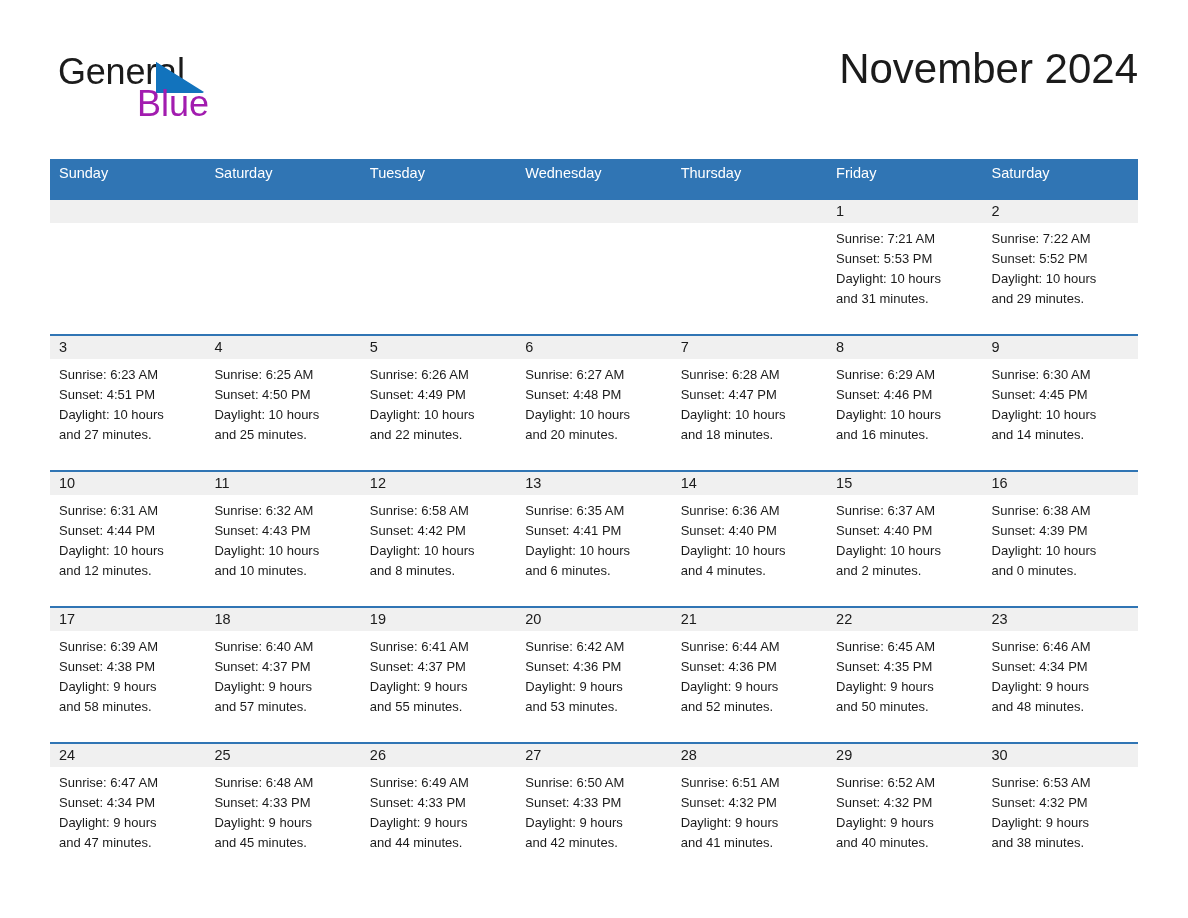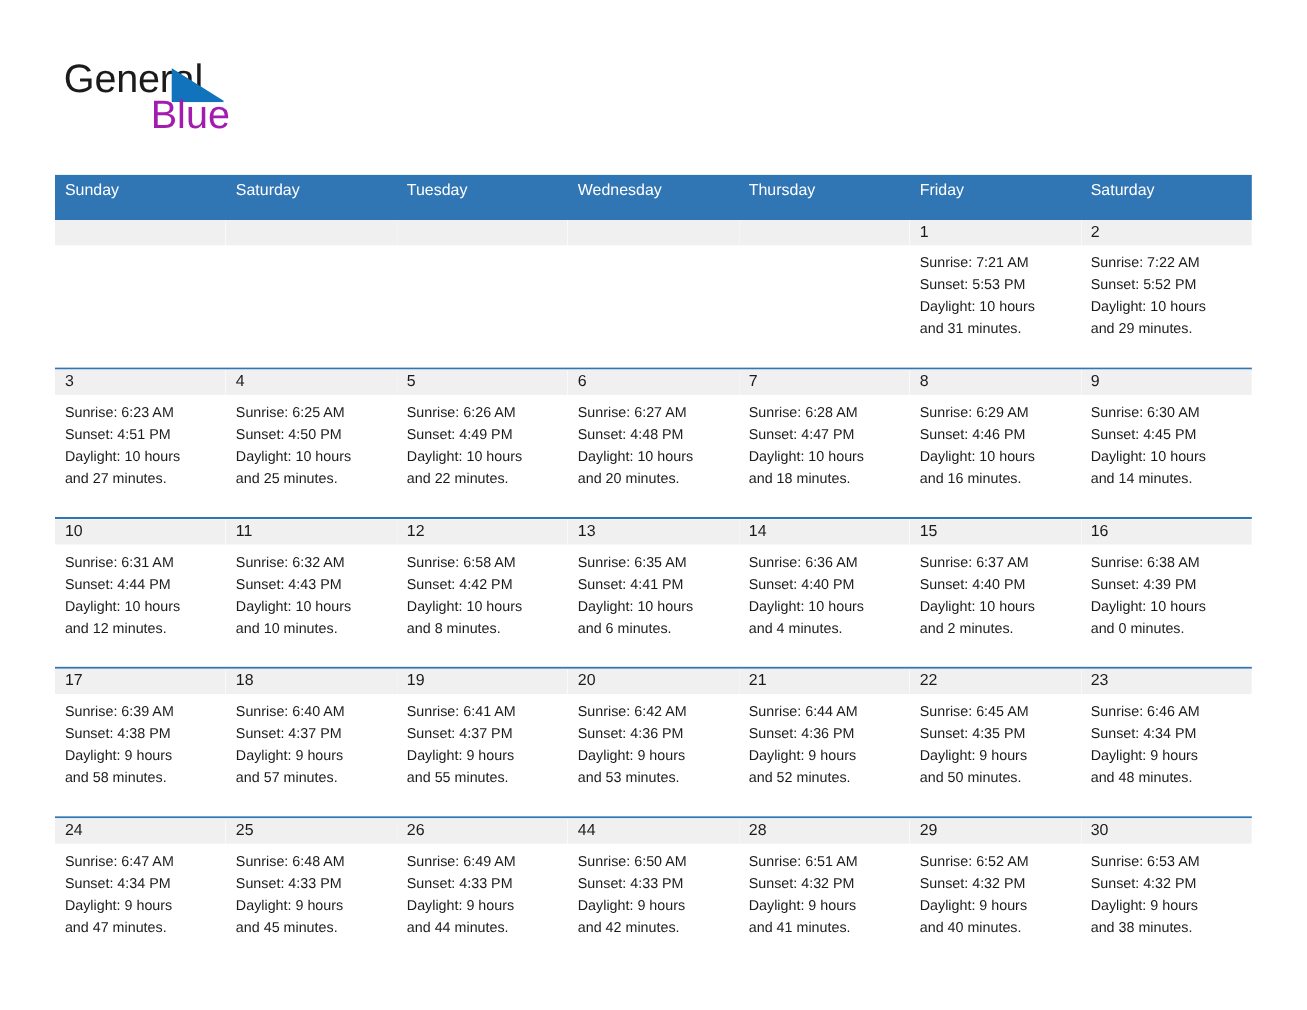--- a/index.html
+++ b/index.html
@@ -172,20 +172,21 @@
       <span class="brand-flag">
         <svg width="48" height="31" viewBox="0 0 48 31" xmlns="http://www.w3.org/2000/svg">
           <polygon points="0,0 48,31 0,31" fill="#1273bd" transform="translate(0,0) scale(1,1)"></polygon>
           <polygon points="0,0 48,30 0,30" fill="#1273bd"></polygon>
         </svg>
       </span>
       <span class="brand-blue">Blue</span>
     </div>
 
     <div class="title-block">
+      <h1 class="cal-title">November 2024</h1>
     </div>
 
   </div>
 
   <div class="calendar">
 
     <div class="weekday-row">
       <div class="weekday-cell">Sunday</div>
       <div class="weekday-cell">Saturday</div>
       <div class="weekday-cell">Tuesday</div>
@@ -544,21 +545,21 @@
           </div>
         <div class="day-info">
           <div>Sunrise: 6:49 AM</div>
           <div>Sunset: 4:33 PM</div>
           <div>Daylight: 9 hours</div>
           <div>and 44 minutes.</div>
         </div>
       </div>
       <div class="day-cell">
         <div class="daynum-band">
-            <span class="daynum">44</span>
+            <span class="daynum">27</span>
           </div>
         <div class="day-info">
           <div>Sunrise: 6:50 AM</div>
           <div>Sunset: 4:33 PM</div>
           <div>Daylight: 9 hours</div>
           <div>and 42 minutes.</div>
         </div>
       </div>
       <div class="day-cell">
         <div class="daynum-band">

